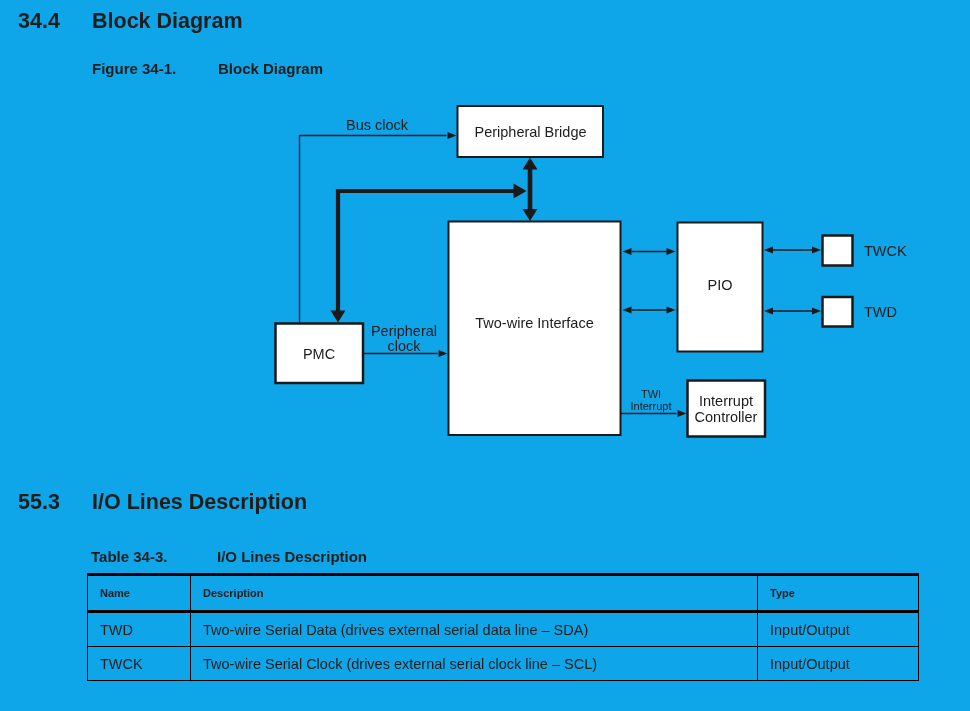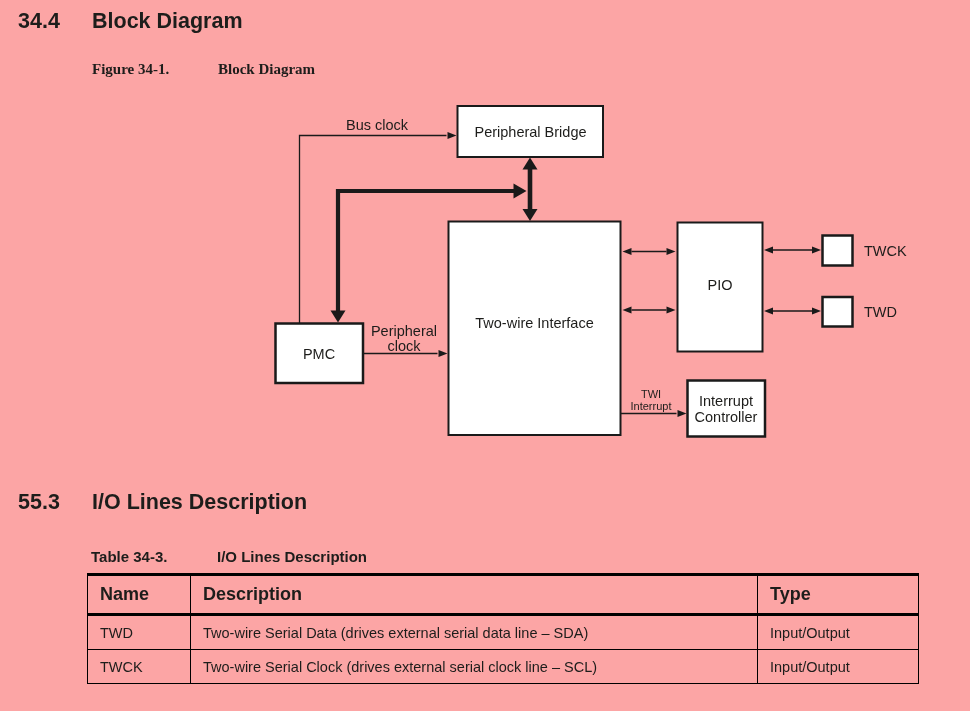--- a/index.html
+++ b/index.html
@@ -1,17 +1,17 @@
 <!DOCTYPE html>
 <html><head>
 <meta charset="utf-8">
 <style>
   html,body{margin:0;padding:0;background:#fff;}
   #page{
-    position:relative;width:970px;height:711px;background:#fca5a5;
+    position:relative;width:970px;height:711px;background:#0ea5e9;
     font-family:"Liberation Sans",sans-serif;color:#1d1d1b;overflow:hidden;
   }
   .h1{position:absolute;display:flex;font-weight:bold;font-size:21.5px;line-height:25px;white-space:nowrap;}
   .h1 .hnum{display:inline-block;width:74px;}
   .caption{position:absolute;display:flex;font-weight:bold;font-size:15px;line-height:18px;white-space:nowrap;}
   .caption .clabel{display:inline-block;width:126px;}
   #diagram{position:absolute;left:0;top:0;}
   #diagram .blk{fill:#ffffff;stroke:#1a1a1a;}
   #diagram .ln{fill:none;stroke:#1a1a1a;}
   #diagram .ah{fill:#1a1a1a;stroke:none;}
@@ -19,40 +19,40 @@
   #diagram text.small{font-size:11px;}
   #diagram text.pin{text-anchor:start;}
   #io-table{
     position:absolute;left:87px;top:573px;width:831px;
     border-collapse:collapse;table-layout:fixed;
     font-size:14.5px;color:#1d1d1b;
     border-left:1.6px solid #000;border-right:1.6px solid #000;
     border-bottom:1.6px solid #000;border-top:3.2px solid #000;
   }
   #io-table th{
-    font-size:18px;font-weight:bold;text-align:left;
+    font-size:11px;font-weight:bold;text-align:left;
     border-bottom:3.2px solid #000;padding:8px 12px 8px 12px;height:18px;
   }
   #io-table td{
     border-top:1.4px solid #000;padding:8px 12px 8px 12px;height:17px;
   }
   #io-table th+th, #io-table td+td{border-left:1.6px solid #000;}
   #io-table .c{}
 </style>
 </head>
 <body>
 
 <div id="page">
 
   <div class="h1" style="left:18px;top:9px;">
     <span class="hnum">34.4</span>
     <span class="htitle">Block Diagram</span>
   </div>
 
-  <div class="caption" style="left:92px;top:60px;font-family:Liberation Serif, serif;">
+  <div class="caption" style="left:92px;top:60px;">
     <span class="clabel">Figure 34-1.</span>
     <span>Block Diagram</span>
   </div>
 
   <svg id="diagram" width="970" height="711" viewBox="0 0 970 711">
 
     <path class="ln" stroke-width="1.3" d="M299.5 323 L299.5 135.5 L446.5 135.5"></path>
     <polygon class="ah" points="447.5,131.9 447.5,139.1 456.5,135.5"></polygon>
 
     <path class="ln" stroke-width="4.2" d="M338 311.5 L338 191 L514.5 191"></path>

